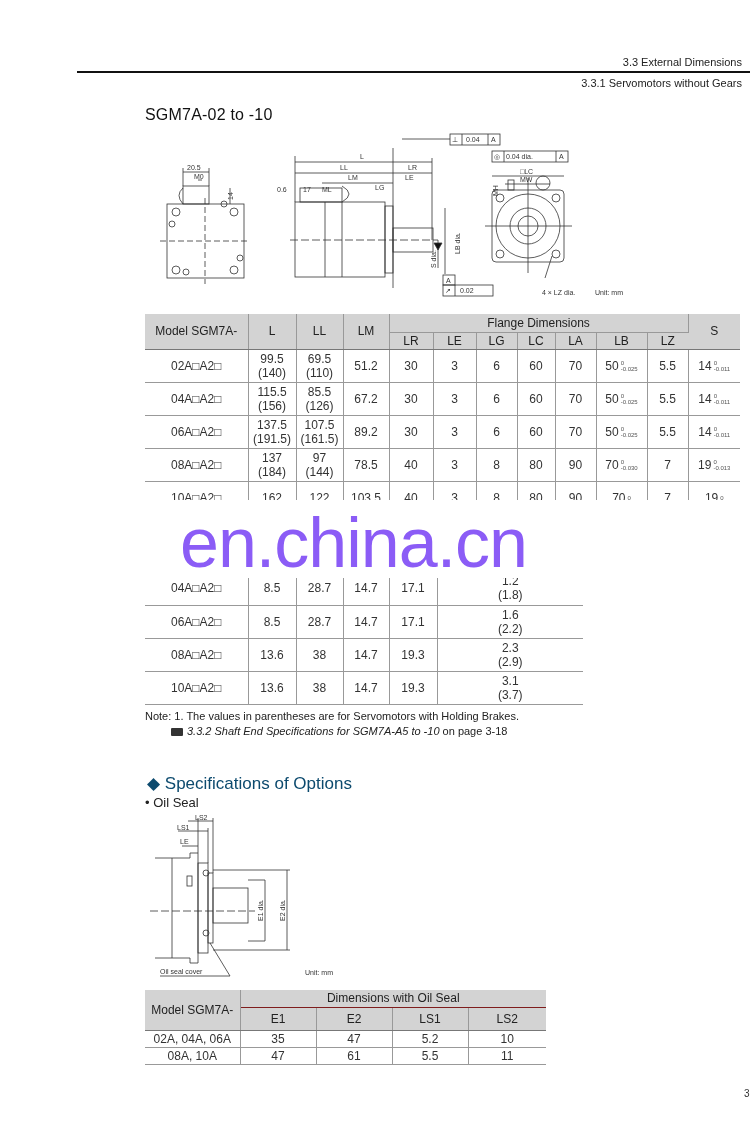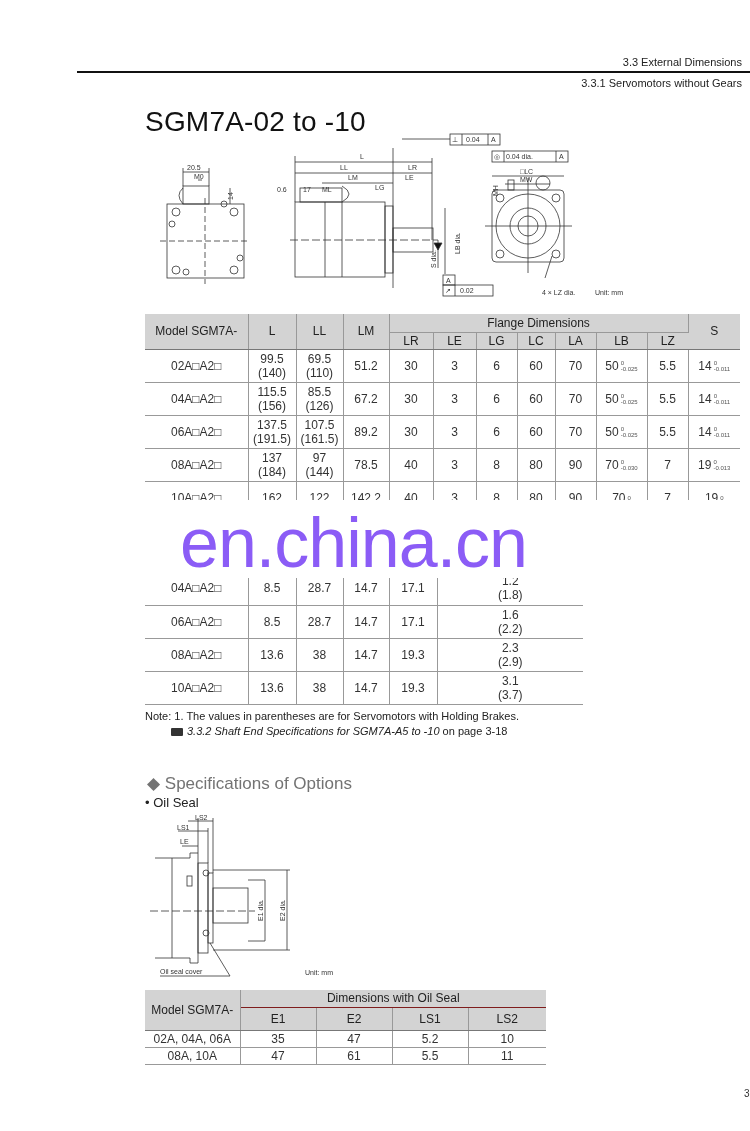--- a/index.html
+++ b/index.html
@@ -4,39 +4,39 @@
 <style>
   html, body { margin:0; padding:0; background:#fff; }
   body { width:750px; height:1131px; position:relative; overflow:hidden;
          font-family:"Liberation Sans", sans-serif; color:#222; }
   .abs { position:absolute; }
 
   .hdr-sec { right:8px; top:56px; font-size:11px; color:#222; }
   .hdr-rule { left:77px; right:0; top:71px; height:2px; background:#111; }
   .hdr-sub { right:8px; top:77px; font-size:11px; color:#222;margin-left:8px; }
 
-  .title { left:145px; top:106px; font-size:28px; color:#111; letter-spacing:0.2px;text-align:right; }
+  .title { left:145px; top:106px; font-size:16px; color:#111; letter-spacing:0.2px;text-align:right; }
 
   svg text { font-family:"Liberation Sans", sans-serif; }
 
   table.dim { border-collapse:collapse; position:absolute; font-size:12px; color:#333; }
   table.dim th { background:#d3d3d3; font-weight:normal; color:#222; border-right:1px solid #999; border-bottom:1px solid #777; padding:0; }
   table.dim td { text-align:center; border-right:1px solid #999; border-bottom:1px solid #999; padding:0; line-height:14px; }
   table.dim tr > *:last-child { border-right:none; }
   .sup { display:inline-block; vertical-align:middle; font-size:6px; line-height:6px; text-align:left; margin-left:2px; color:#555; }
 
   .watermark-band { left:140px; top:500px; width:610px; height:78px; background:#fff; }
   .watermark { left:180px; top:498px; font-size:70px; color:#8b5cf6; letter-spacing:-1px; line-height:90px; }
 
   .notes { left:145px; top:709px; font-size:11px; color:#222; line-height:15px; }
   .notes .indent { padding-left:30px; }
   .notes .ref { padding-left:42px; }
   .notes .ref i { font-style:italic;margin-top:36px; }
 
-  .spec-h { left:147px; top:773px; font-size:17px; color:#737373; }
+  .spec-h { left:147px; top:773px; font-size:17px; color:#0c4a6e; }
   .spec-sub { left:145px; top:795px; font-size:13px; color:#222; }
 
   .pgnum { left:744px; top:1088px; font-size:10px; color:#333; }
 </style>
 </head>
 <body>
 
 <div class="abs hdr-sec">3.3  External Dimensions</div>
 <div class="abs hdr-rule"></div>
 <div class="abs hdr-sub">3.3.1  Servomotors without Gears</div>
@@ -266,21 +266,21 @@
       <tr style="height:33px">
         <td>10A□A2□</td>
         <td>
           <div>162</div>
           <div></div>
         </td>
         <td>
           <div>122</div>
           <div></div>
         </td>
-        <td>142.2</td>
+        <td>103.5</td>
         <td>40</td>
         <td>3</td>
         <td>8</td>
         <td>80</td>
         <td>90</td>
         <td><span>70</span><span class="sup"><div>0</div><div></div></span></td>
         <td>7</td>
         <td><span>19</span><span class="sup"><div>0</div><div></div></span></td>
       </tr>
     </tbody>

